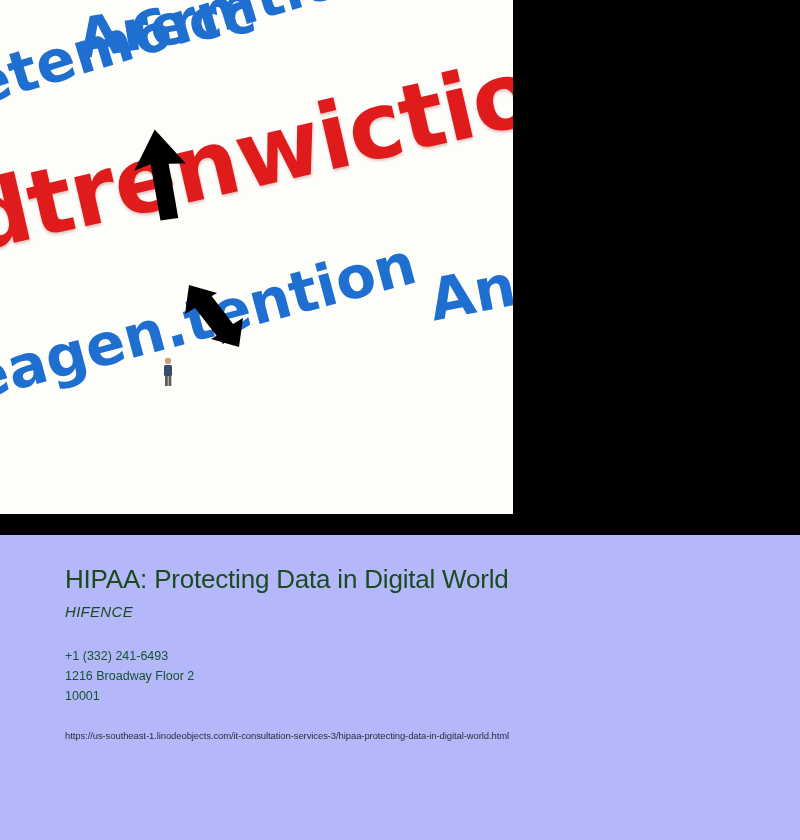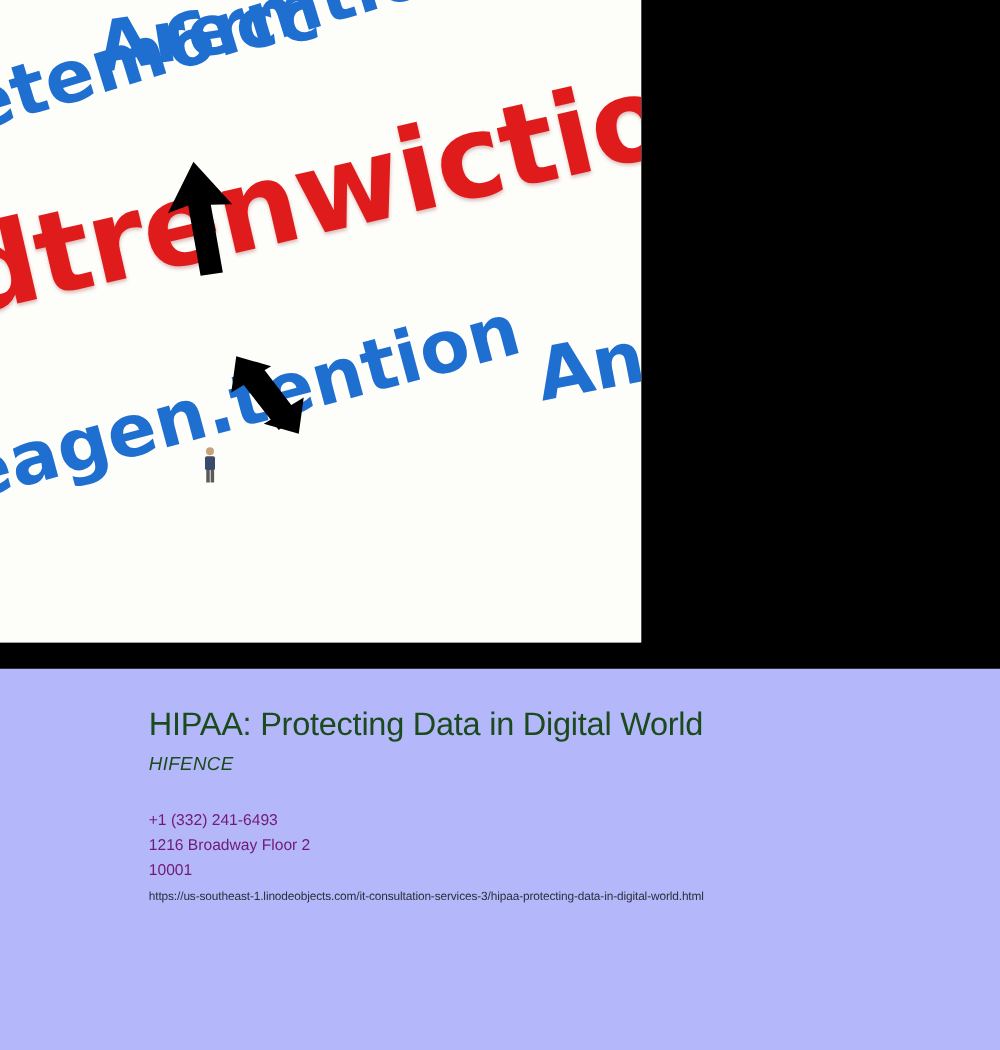--- a/index.html
+++ b/index.html
@@ -125,21 +125,21 @@
   }
 
   
   .info-panel {
     position: absolute;
     left: 0;
     top: 535px;
     width: 800px;
     height: 305px;
     background: #b4b8fb;
-    padding: 30px 0 0 119px;
+    padding: 30px 0 0 65px;
   }
 
   .article-title {
     font-size: 26px;
     font-weight: normal;
     color: #1b4a1c;
     line-height: 1.1;
     letter-spacing: -0.2px;
     margin-bottom: 9px;
   }
@@ -148,29 +148,29 @@
     font-size: 15px;
     font-weight: normal;
     color: #1b4a1c;
     letter-spacing: 0.3px;
     margin-bottom: 26px;
     font-style: italic;
   }
 
   .contact-line {
     font-size: 12.5px;
-    color: #701a75;
+    color: #14532d;
     line-height: 20px;
   }
 
   .source-url {
     font-size: 9.5px;
     color: #2b2f3a;
     line-height: 18px;
-    margin-top: 3px;
+    margin-top: 21px;
     letter-spacing: -0.1px;
   }
 </style>
 </head>
 <body>
 
 <div class="hero-wrap">
   <div class="hero-canvas">
 
     <div class="gword w-arecc">Arecc</div>

